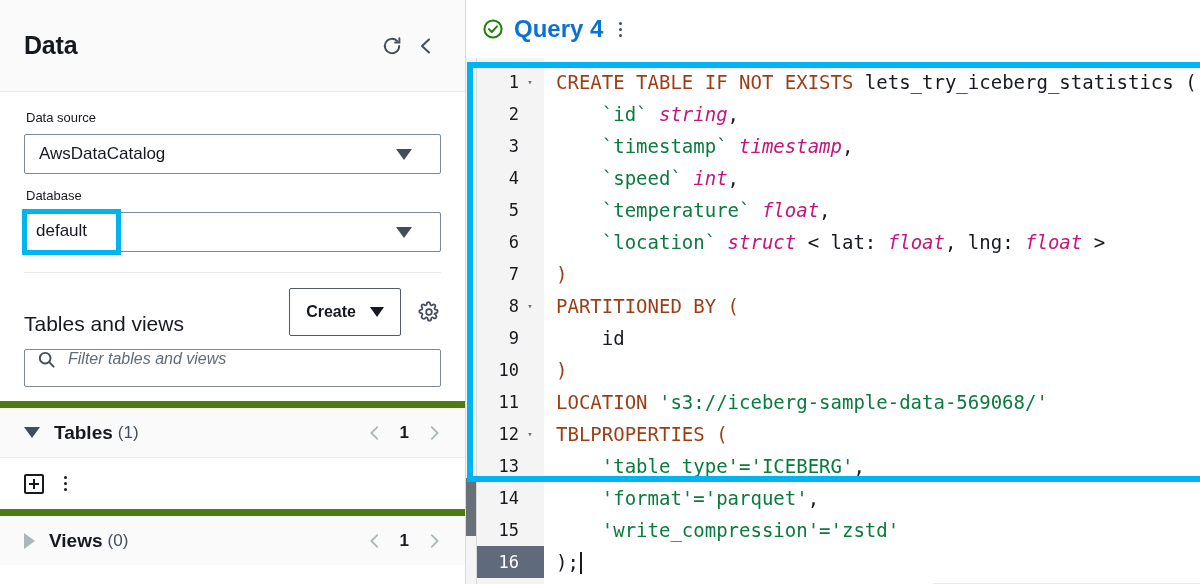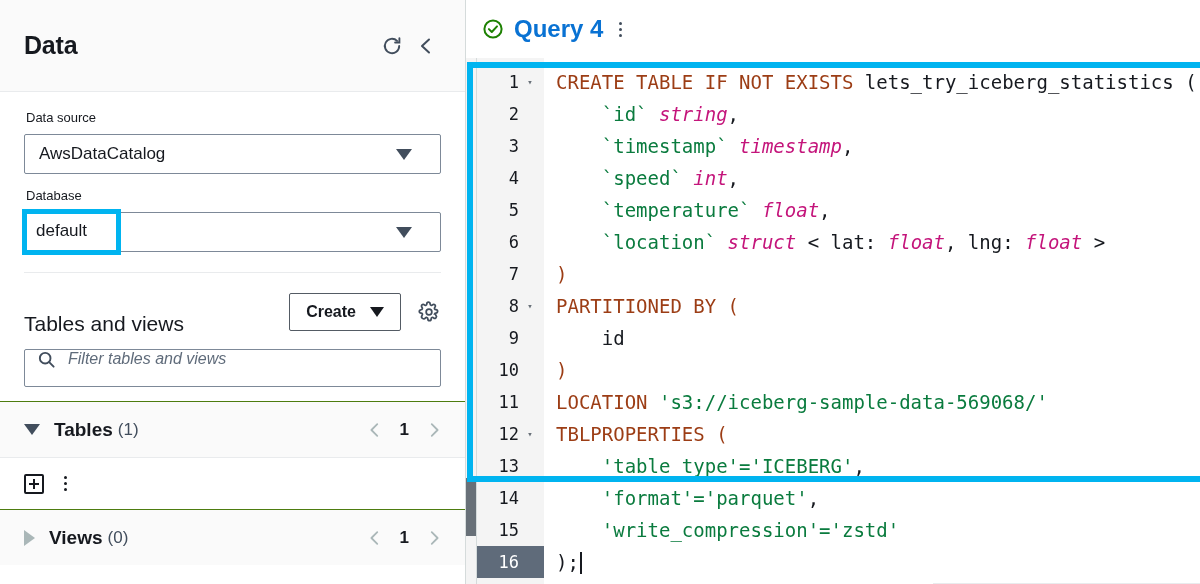--- a/index.html
+++ b/index.html
@@ -80,21 +80,21 @@
   .panel-sep{height:1px;background:#e9ebed;margin:20px 0 0 0;}
 
   
   .tv-header{
     display:flex;align-items:center;
     padding:14px 22px 12px 24px;
     gap:14px;
   }
   .tv-title{font-size:21px;color:#16191f;flex:1;line-height:26px;margin-top:24px;}
   .create-btn{
-    height:38px;box-sizing:border-box;
+    height:48px;box-sizing:border-box;
     border:1px solid #545b64;border-radius:2px;
     background:#ffffff;cursor:pointer;
     display:flex;align-items:center;gap:14px;
     padding:0 16px;
   }
   .create-btn-label{font-size:16px;font-weight:700;color:#16191f;}
   .caret-down-sm{
     width:0;height:0;
     border-left:7px solid transparent;
     border-right:7px solid transparent;
@@ -110,21 +110,21 @@
     display:flex;align-items:flex-start;gap:12px;
     padding:0 12px;cursor:text;
   }
   .filter-box .magnifier{color:#414d5c;display:flex;}
   .filter-ph{font-size:16px;color:#5f6b7a;font-style:italic;}
 
   .group-row{
     height:56px;box-sizing:border-box;
     display:flex;align-items:center;
     padding:0 22px 0 24px;
-    border-top:1px solid #4d7c0f;
+    border-top:7px solid #4d7c0f;
     background:#fafafa;
   }
   .tri{width:0;height:0;margin-right:14px;}
   .tri.open{
     border-left:8px solid transparent;border-right:8px solid transparent;
     border-top:11px solid #414d5c;
   }
   .tri.closed{
     border-top:8px solid transparent;border-bottom:8px solid transparent;
     border-left:11px solid #aab7b8;

